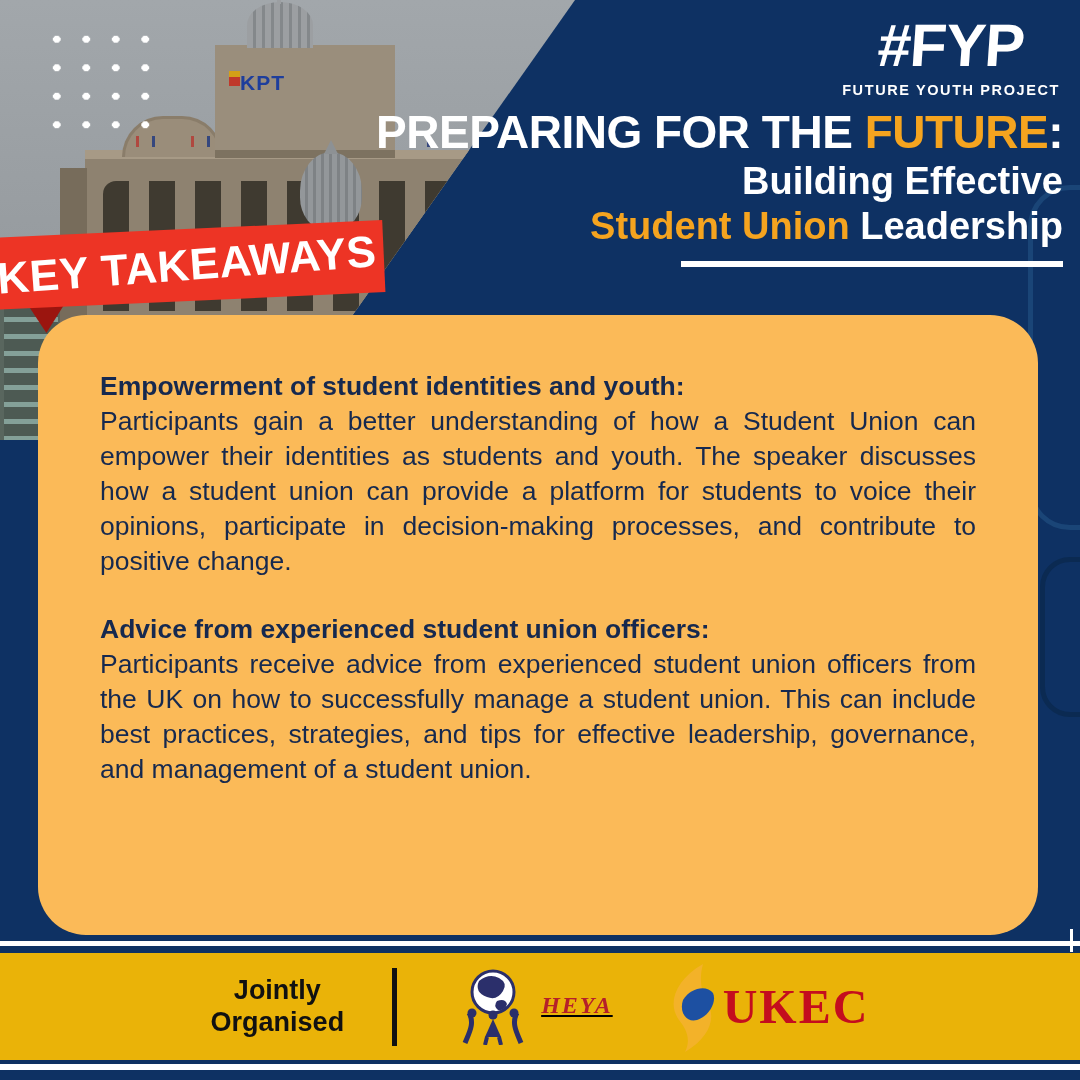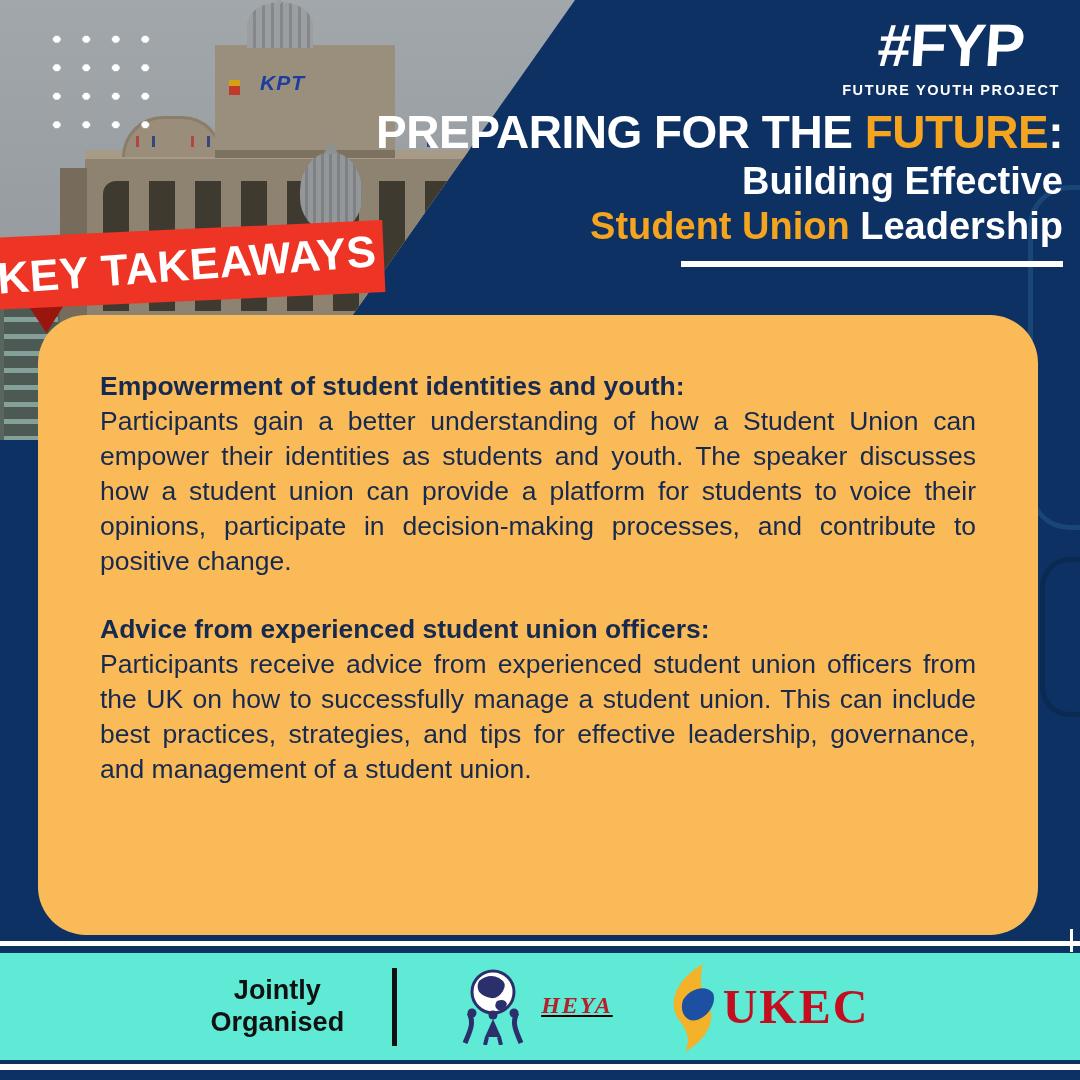--- a/index.html
+++ b/index.html
@@ -21,21 +21,21 @@
   .bldg-main{position:absolute;left:85px;top:150px;width:490px;height:290px;
     background:#8e8270;border-top:9px solid #a79a86;}
   .bldg-windows{position:absolute;left:18px;top:22px;right:10px;height:130px;
     background:repeating-linear-gradient(90deg,#3f3a30 0 26px,#8e8270 26px 46px);
     border-radius:13px 13px 0 0;}
   .bldg-floors{position:absolute;left:0;top:165px;right:0;bottom:0;
     background:repeating-linear-gradient(0deg,#7c7160 0 6px,#8a7e6c 6px 34px);}
   .bldg-leftwing{position:absolute;left:60px;top:168px;width:27px;height:272px;background:#776c5b;}
   .penthouse{position:absolute;left:215px;top:45px;width:180px;height:105px;
     background:#9a8e7c;border-bottom:8px solid #7d7260;}
-  .penthouse .sign{position:absolute;left:14px;top:26px;display:flex;align-items:flex-end;gap:20px;font-style:italic;}
+  .penthouse .sign{position:absolute;left:14px;top:26px;display:flex;align-items:flex-start;gap:0;}
   .penthouse .crest{width:11px;height:15px;background:linear-gradient(180deg,#d4a017 0 40%,#c0392b 40% 100%);display:inline-block;}
   .penthouse .kpt{font-weight:bold;font-size:21px;color:#1e3e9c;letter-spacing:1px;}
   .dome-main{position:absolute;left:247px;top:2px;width:66px;height:46px;
     background:repeating-linear-gradient(90deg,#9c9fa2 0 6px,#84888b 6px 9px);
     border-radius:50% 50% 0 0;}
   .dome-main:before{content:"";position:absolute;left:30px;top:-14px;width:4px;height:16px;background:#9c9fa2;}
   .dome-side{position:absolute;left:300px;top:152px;width:62px;height:78px;
     background:repeating-linear-gradient(90deg,#93979a 0 5px,#7e8285 5px 8px);
     border-radius:50% 50% 42% 42%;}
   .dome-side:before{content:"";position:absolute;left:24px;top:-12px;width:0;height:0;
@@ -76,21 +76,21 @@
   .card{position:absolute;left:38px;top:315px;width:1000px;height:620px;background:#fbba58;
     border-radius:48px;z-index:3;box-sizing:border-box;padding:54px 62px 40px 62px;
     color:#16294f;font-size:26.5px;line-height:35px;text-align:justify;}
   .card .sec{margin:0 0 33px 0;}
   .card .sec:last-child{margin-bottom:0;}
   .card b{font-weight:bold;}
   .card .summary{font-weight:bold;}
   
   .stripe-a{position:absolute;left:0;top:941px;width:1080px;height:5px;background:#fff;z-index:6;}
   .stripe-b{position:absolute;left:0;top:1064px;width:1080px;height:6px;background:#fff;z-index:6;}
-  .footer-bar{position:absolute;left:0;top:953px;width:1080px;height:107px;background:#5eead4;z-index:6;
+  .footer-bar{position:absolute;left:0;top:953px;width:1080px;height:107px;background:#eab308;z-index:6;
     display:flex;align-items:center;justify-content:center;gap:48px;}
   .jointly{color:#111;font-weight:bold;font-size:27px;line-height:1.18;text-align:center;}
   .v-divider{width:5px;height:78px;background:#111;}
   .heya-wrap{display:flex;align-items:center;text-decoration:underline;}
   .ukec-wrap{display:flex;align-items:center;}
 </style>
 </head>
 <body>
 
 <div class="poster">

